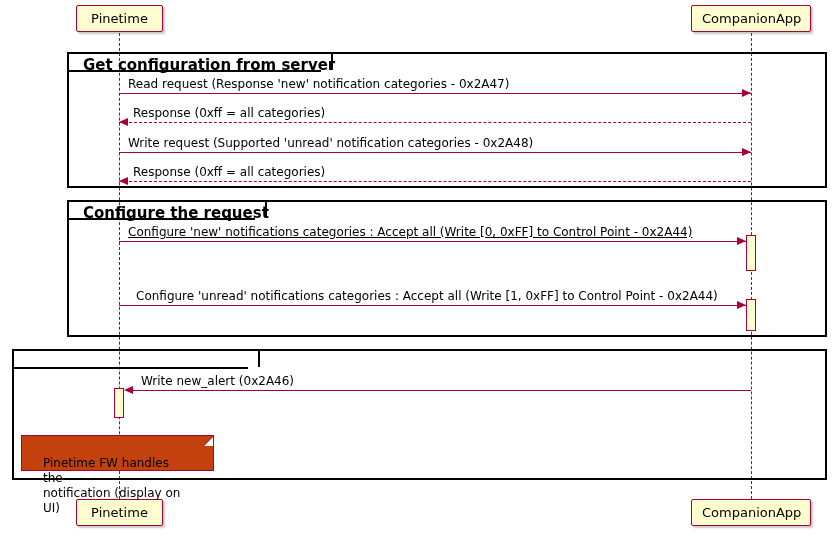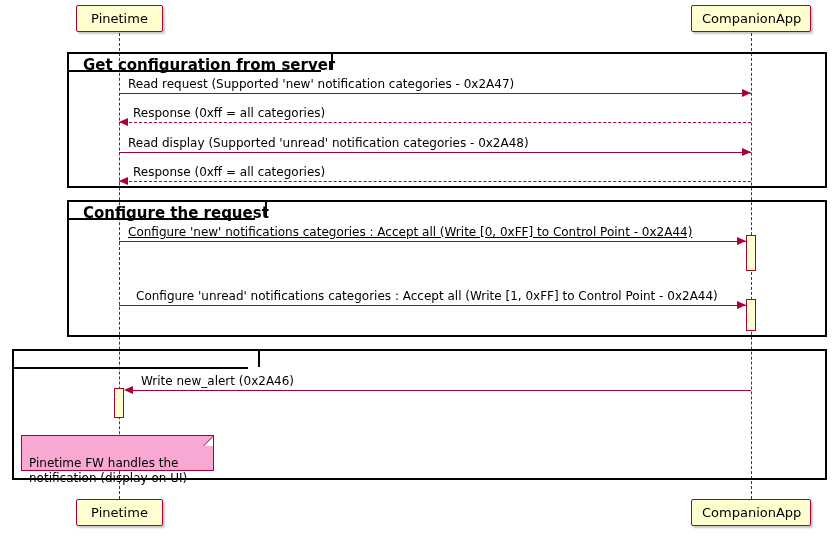--- a/index.html
+++ b/index.html
@@ -98,26 +98,26 @@
   .msg-label {
     position: absolute;
     font-size: 12px;
     color: #000000;
     white-space: nowrap;
     line-height: 1;
   }
   .note {
     position: absolute;
     box-sizing: border-box;
-    background: #f9a8d4;
+    background: #c2410c;
     border: 1px solid #A80036;
     color: #000000;
     font-size: 12px;
     line-height: 15px;
-    padding: 5px 7px;
+    padding: 5px 21px;
     white-space: pre-line;
   }
   .note::after {
     content: "";
     position: absolute;
     top: 0;
     right: 0;
     width: 0;
     height: 0;
     border-left: 10px solid transparent;
@@ -154,29 +154,29 @@
   <div class="participant" style="left:691px; top:5px; width:120px;">
     <span>CompanionApp</span>
   </div>
 
   <div class="group-box" style="left:67px; top:52px; width:760px; height:136px;"></div>
   <div class="group-tab" style="left:67px; top:52px; width:266px;"></div>
   <div class="group-label" style="left:83px; top:58px;">Get configuration from server</div>
 
   <div class="msg-line" style="left:119px; top:93px; width:632px;"></div>
   <div class="arrow-head right" style="left:742px; top:89px;"></div>
-  <div class="msg-label" style="left:128px; top:78px;">Read request (Supported 'new' notification categories - 0x2A47)</div>
+  <div class="msg-label" style="left:128px; top:78px;">Read request (Response 'new' notification categories - 0x2A47)</div>
 
   <div class="msg-line dashed" style="left:119px; top:122px; width:632px;"></div>
   <div class="arrow-head left" style="left:119px; top:118px;"></div>
   <div class="msg-label" style="left:133px; top:107px;">Response (0xff = all categories)</div>
 
   <div class="msg-line" style="left:119px; top:152px; width:632px;"></div>
   <div class="arrow-head right" style="left:742px; top:148px;"></div>
-  <div class="msg-label" style="left:128px; top:137px;">Read display (Supported 'unread' notification categories - 0x2A48)</div>
+  <div class="msg-label" style="left:128px; top:137px;">Write request (Supported 'unread' notification categories - 0x2A48)</div>
 
   <div class="msg-line dashed" style="left:119px; top:181px; width:632px;"></div>
   <div class="arrow-head left" style="left:119px; top:177px;"></div>
   <div class="msg-label" style="left:133px; top:166px;">Response (0xff = all categories)</div>
 
   <div class="group-box" style="left:67px; top:200px; width:760px; height:137px;"></div>
   <div class="group-tab" style="left:67px; top:200px; width:200px;"></div>
   <div class="group-label" style="left:83px; top:206px;">Configure the request</div>
 
   <div class="msg-line" style="left:119px; top:241px; width:627px;"></div>

